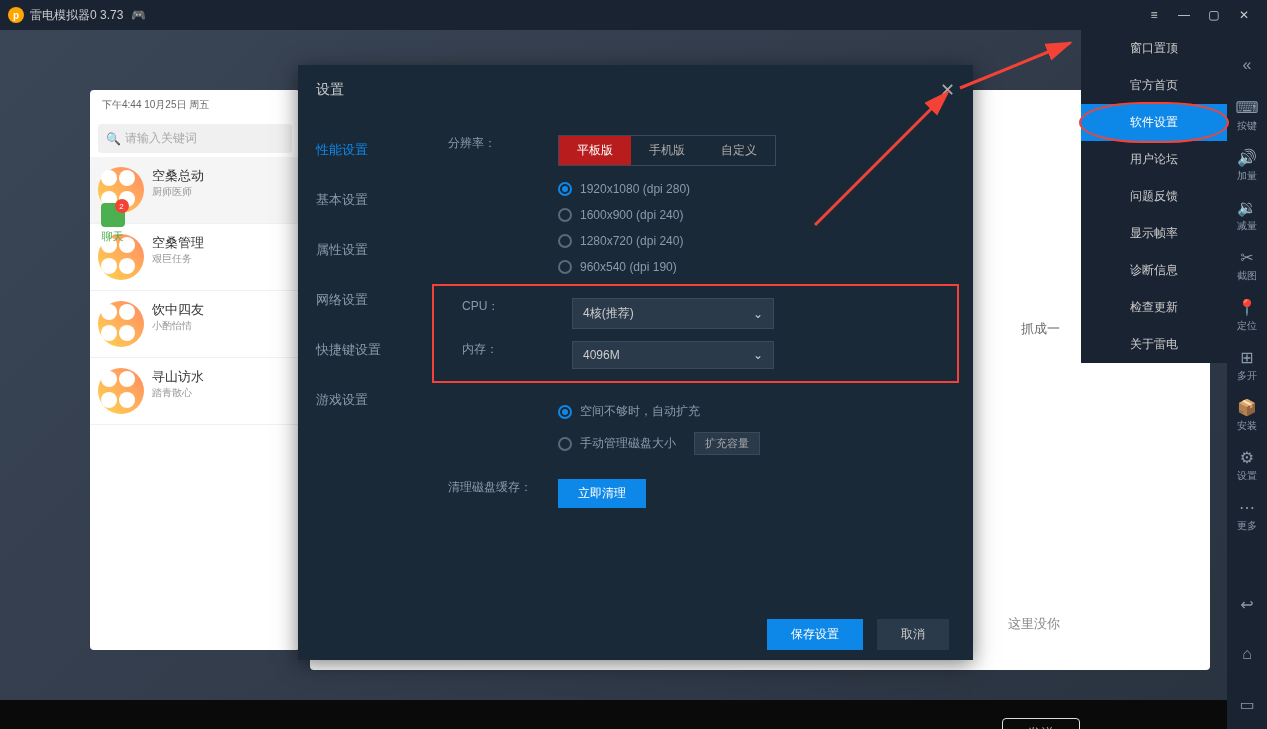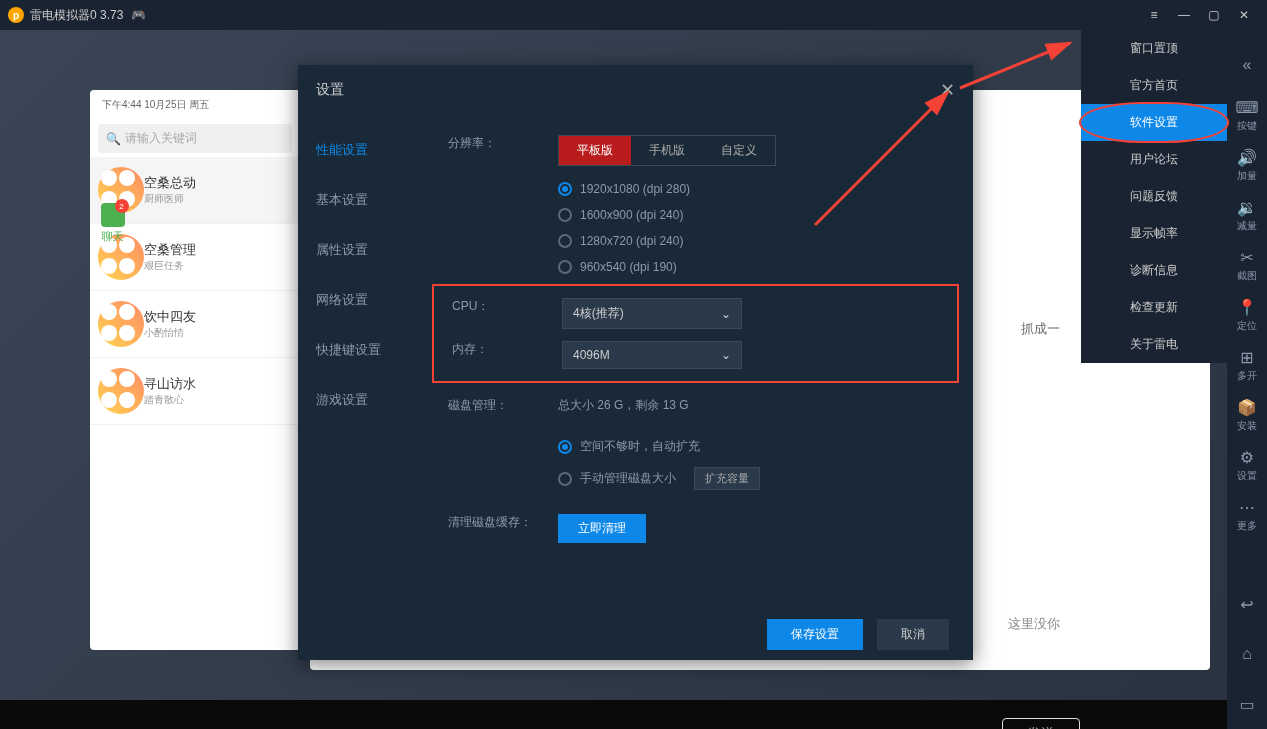--- a/index.html
+++ b/index.html
@@ -11,21 +11,21 @@
 .right-toolbar{position:absolute;right:0;top:30px;width:40px;height:699px;background:#1a2332;display:flex;flex-direction:column;align-items:center;padding-top:10px}
 .tool-item{width:40px;height:50px;display:flex;flex-direction:column;align-items:center;justify-content:center;color:#8a9aaa;font-size:10px;cursor:pointer;gap:2px}
 .tool-icon{font-size:16px}
 .game-bg{position:absolute;left:0;top:30px;width:1227px;height:670px;background:linear-gradient(135deg,#3a4556 0%,#2a3340 100%)}
 .chat-panel{position:absolute;left:90px;top:90px;width:210px;height:560px;background:#fff;border-radius:4px;overflow:hidden}
 .chat-header{padding:8px 12px;font-size:10px;color:#666}
 .chat-search{margin:4px 8px;padding:6px 8px;background:#f0f0f0;border-radius:4px;color:#aaa;font-size:12px;display:flex;align-items:center;gap:4px}
 .chat-tab{position:absolute;left:95px;top:203px;width:35px;text-align:center;color:#4caf50;font-size:11px}
 .chat-tab-icon{width:24px;height:24px;background:#4caf50;border-radius:4px;margin:0 auto 2px;position:relative}
 .chat-badge{position:absolute;top:-4px;right:-4px;width:14px;height:14px;background:#f44336;border-radius:50%;color:#fff;font-size:8px;display:flex;align-items:center;justify-content:center}
-.chat-item{padding:10px 8px;display:flex;align-items:center;border-bottom:1px solid #f0f0f0}
+.chat-item{padding:10px 8px;display:flex;align-items:flex-start;gap:8px;border-bottom:1px solid #f0f0f0}
 .chat-item.active{background:#f5f5f5}
 .chat-avatar{width:46px;height:46px;border-radius:50%;background:linear-gradient(45deg,#ffd54f,#ff8a65);flex-shrink:0;display:flex;flex-wrap:wrap;padding:2px}
 .chat-avatar span{width:16px;height:16px;border-radius:50%;background:#fff;margin:1px}
 .chat-info{flex:1;overflow:hidden}
 .chat-name{font-size:13px;color:#333;white-space:nowrap;overflow:hidden}
 .chat-desc{font-size:10px;color:#999;white-space:nowrap;overflow:hidden}
 .main-content{position:absolute;left:310px;top:90px;width:900px;height:580px;background:#fff;border-radius:4px}
 .grab-btn{position:absolute;right:150px;top:230px;color:#666;font-size:13px}
 .msg-box{position:absolute;right:150px;top:525px;font-size:13px;color:#888}
 .send-btn{position:absolute;right:130px;top:628px;padding:6px 24px;color:#999;font-size:14px;border:1px solid #ddd;border-radius:4px}
@@ -44,24 +44,24 @@
 .form-row{display:flex;margin-bottom:18px}
 .form-label{width:110px;color:#8a9aaa}
 .tab-group{display:inline-flex;border:1px solid #3a4a5a}
 .tab-btn{padding:6px 18px;font-size:12px;color:#aaa;cursor:pointer}
 .tab-btn.active{background:#b91c1c;color:#fff}
 .radio-list{margin-left:110px;margin-top:-8px}
 .radio-item{display:flex;align-items:center;gap:8px;padding:6px 0;color:#8a9aaa;font-size:12px}
 .radio{width:14px;height:14px;border:2px solid #5a6a7a;border-radius:50%;display:flex;align-items:center;justify-content:center}
 .radio.checked{border-color:#0e88e8}
 .radio.checked::after{content:"";width:6px;height:6px;background:#0e88e8;border-radius:50%}
-.highlight-box{border:2px solid #f44336;padding:12px 2px;margin:4px -16px 14px -16px}
+.highlight-box{border:2px solid #f44336;padding:12px 12px;margin:4px -16px 14px -16px}
 .highlight-box .form-row{padding:0 16px;margin-bottom:12px}
 .highlight-box .form-row:last-child{margin-bottom:0}
-.select-box{width:180px;padding:6px 10px;background:#2a3a4a;border:1px solid #3a4a5a;color:#ccc;display:flex;justify-content:space-between;align-items:center;cursor:pointer}
+.select-box{width:202px;padding:6px 10px;background:#2a3a4a;border:1px solid #3a4a5a;color:#ccc;display:flex;justify-content:space-between;align-items:center;cursor:pointer}
 .disk-info{color:#8a9aaa;font-size:12px}
 .expand-btn{background:#2a3a4a;border:1px solid #3a4a5a;padding:3px 10px;color:#aaa;font-size:11px;margin-left:10px;cursor:pointer}
 .action-btn{padding:6px 20px;background:#0e88e8;color:#fff;font-size:12px;border:none;cursor:pointer}
 .dialog-footer{display:flex;justify-content:flex-end;gap:14px;padding:14px 24px}
 .footer-btn{padding:7px 24px;font-size:12px;cursor:pointer;border:none}
 .footer-btn.primary{background:#0e88e8;color:#fff}
 .footer-btn.secondary{background:#2a3a4a;color:#ccc}
 .arrow{position:absolute;pointer-events:none;z-index:200}
 .arrow svg{overflow:visible}
 </style>
@@ -267,24 +267,20 @@
             </div>
         </div>
         <div class="form-row">
           <span class="form-label">内存：</span>
           <div class="select-box">
               <span>4096M</span>
               <span>⌄</span>
             </div>
         </div>
       </div>
-      <div class="form-row">
-        <span class="form-label">磁盘管理：</span>
-        <span class="disk-info">总大小 26 G，剩余 13 G</span>
-      </div>
       <div class="radio-list" style="margin-top:0">
         <div class="radio-item">
             <div class="radio checked"></div>
             <span>空间不够时，自动扩充</span>
           </div>
         <div class="radio-item">
             <div class="radio"></div>
             <span>手动管理磁盘大小</span>
             <span class="expand-btn">扩充容量</span>
           </div>

